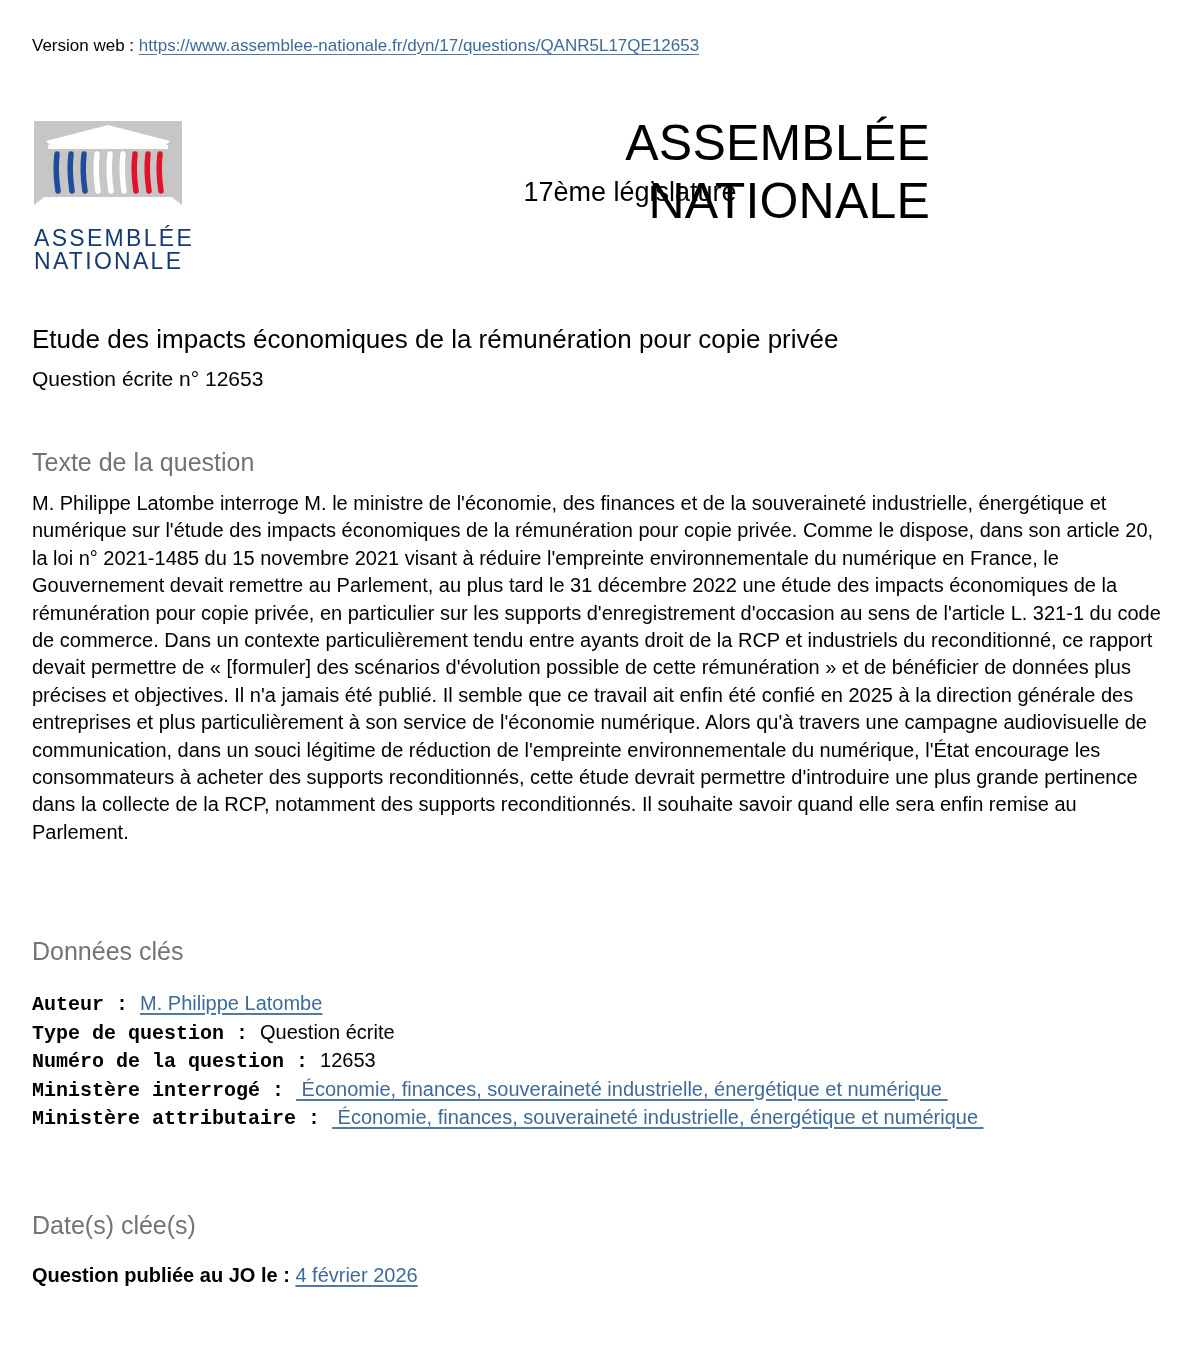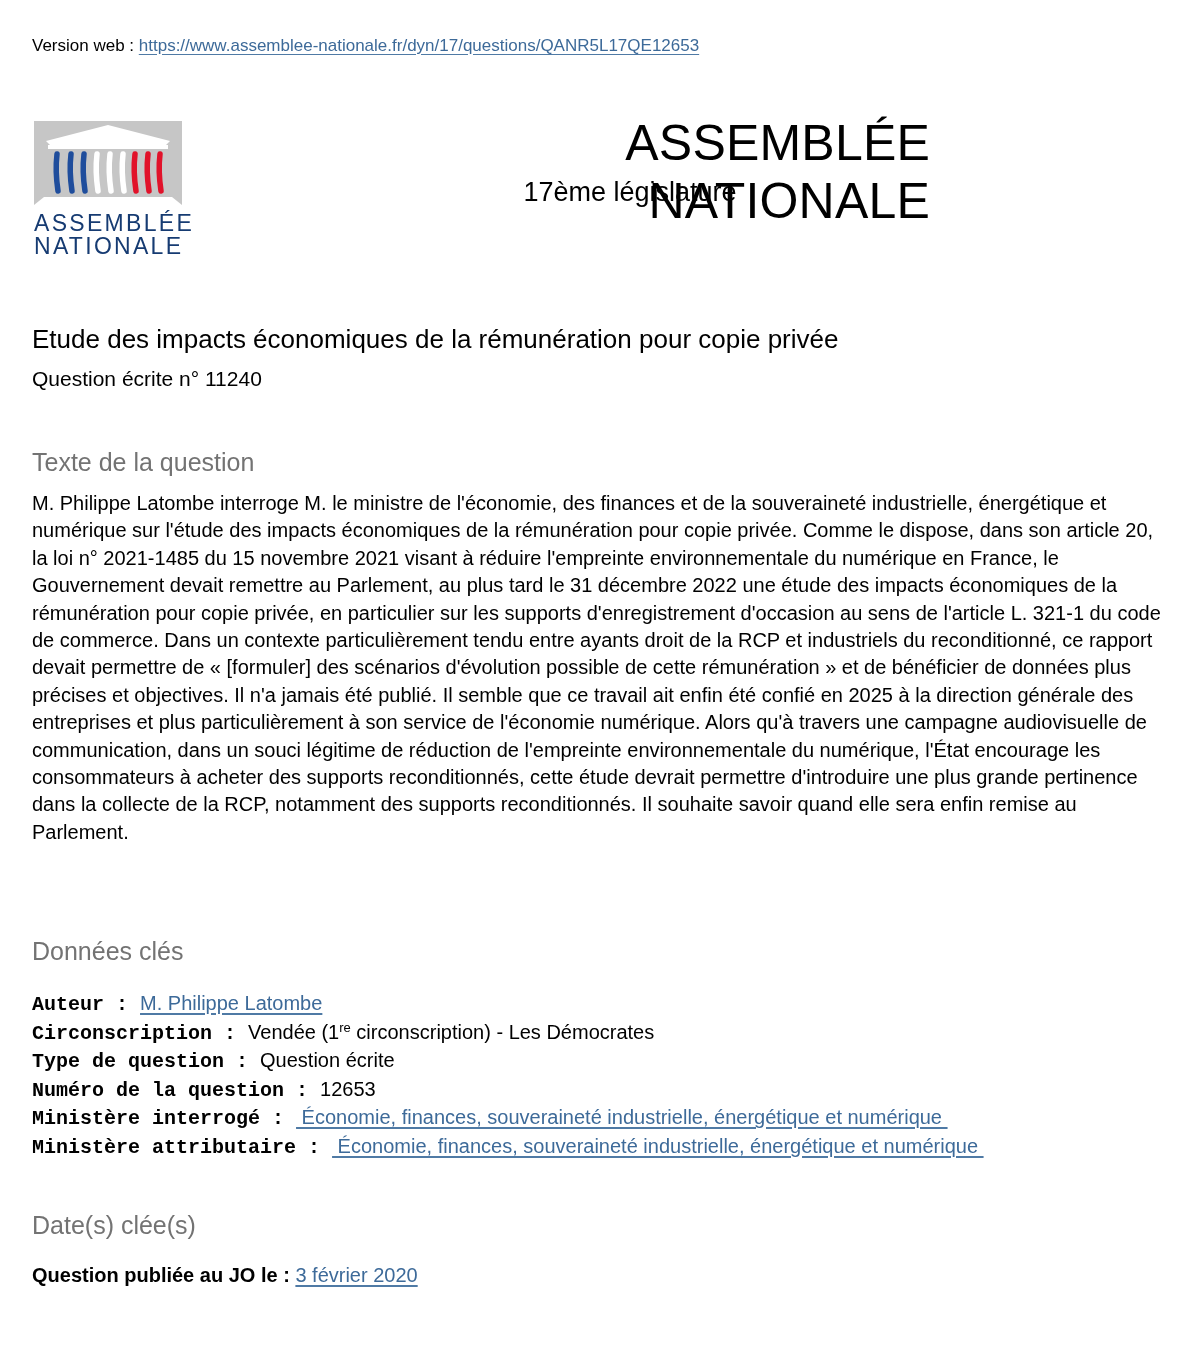--- a/index.html
+++ b/index.html
@@ -4,21 +4,21 @@
 <style>
   html, body { margin: 0; padding: 0; background: #ffffff; }
   body {
     width: 1191px; height: 1362px; position: relative; overflow: hidden;
     font-family: "Liberation Sans", sans-serif; color: #000;
   }
   .webline { position: absolute; left: 32px; top: 36px; font-size: 17px; }
   a.lnk { color: #3d6a99; text-decoration: underline; text-decoration-color: #4f7aa5; text-underline-offset: 3px; }
   .logo { position: absolute; left: 34px; top: 121px; width: 150px; }
   .logo-box { width: 148px; height: 84px; background: #c6c6c6; position: relative; }
-  .logo-text { color: #163b72; font-size: 23px; letter-spacing: 2.3px; line-height: 23px; margin-top: 7px; text-align: left; }
+  .logo-text { color: #163b72; font-size: 23px; letter-spacing: 2.3px; line-height: 23px; margin-top: 22px; text-align: left; }
   .header-title { position: absolute; left: 330px; top: 114px; width: 600px; text-align: right; font-size: 50px; letter-spacing: 0.2px; }
   .header-sub { position: absolute; left: 330px; top: 177px; width: 600px; text-align: center; font-size: 27px; }
   .q-title { position: absolute; left: 32px; top: 324px; font-size: 26px; text-align: right; }
   .q-sub { position: absolute; left: 32px; top: 367px; font-size: 21px; }
   .sec-h { position: absolute; left: 32px; font-size: 25px; color: #737373; }
   .q-body { position: absolute; left: 32px; top: 490px; width: 1135px; font-size: 20px; line-height: 27.4px; }
   .kv { position: absolute; left: 32px; top: 990px; font-size: 20px; line-height: 27.6px; }
   .kv b { font-weight: bold; font-family: Liberation Mono, monospace; }
   .date-row { position: absolute; left: 32px; top: 1264px; font-size: 20px; }
   sup { font-size: 13px; vertical-align: 7px; line-height: 0; }
@@ -52,45 +52,42 @@
   <div class="logo-text">
     <div>ASSEMBLÉE</div>
     <div>NATIONALE</div>
   </div>
 </div>
 
 <div class="header-title">ASSEMBLÉE NATIONALE</div>
 <div class="header-sub">17ème législature</div>
 
 <div class="q-title">Etude des impacts économiques de la rémunération pour copie privée</div>
-<div class="q-sub">Question écrite n° 11240</div>
+<div class="q-sub">Question écrite n° 12653</div>
 
 <div class="sec-h" style="top:448px">Texte de la question</div>
 <div class="q-body">M. Philippe Latombe interroge M. le ministre de l'économie, des finances et de la souveraineté industrielle, énergétique et numérique sur l'étude des impacts économiques de la rémunération pour copie privée. Comme le dispose, dans son article 20, la loi n° 2021-1485 du 15 novembre 2021 visant à réduire l'empreinte environnementale du numérique en France, le Gouvernement devait remettre au Parlement, au plus tard le 31 décembre 2022 une étude des impacts économiques de la rémunération pour copie privée, en particulier sur les supports d'enregistrement d'occasion au sens de l'article L. 321-1 du code de commerce. Dans un contexte particulièrement tendu entre ayants droit de la RCP et industriels du reconditionné, ce rapport devait permettre de « [formuler] des scénarios d'évolution possible de cette rémunération » et de bénéficier de données plus précises et objectives. Il n'a jamais été publié. Il semble que ce travail ait enfin été confié en 2025 à la direction générale des entreprises et plus particulièrement à son service de l'économie numérique. Alors qu'à travers une campagne audiovisuelle de communication, dans un souci légitime de réduction de l'empreinte environnementale du numérique, l'État encourage les consommateurs à acheter des supports reconditionnés, cette étude devrait permettre d'introduire une plus grande pertinence dans la collecte de la RCP, notamment des supports reconditionnés. Il souhaite savoir quand elle sera enfin remise au Parlement.</div>
 
 <div class="sec-h" style="top:937px">Données clés</div>
 
 <div class="kv">
   <div>
     <b>Auteur : </b><a class="lnk">M. Philippe Latombe</a>
-  </div>
-  <div>
-    <b>Circonscription : </b><span>Vendée (1</span><sup>re</sup><span> circonscription) - Les Démocrates</span>
   </div>
   <div>
     <b>Type de question : </b><span>Question écrite</span>
   </div>
   <div>
     <b>Numéro de la question : </b><span>12653</span>
   </div>
   <div>
     <b>Ministère interrogé : </b><a class="lnk" style="white-space:pre"> Économie, finances, souveraineté industrielle, énergétique et numérique </a>
   </div>
   <div>
     <b>Ministère attributaire : </b><a class="lnk" style="white-space:pre"> Économie, finances, souveraineté industrielle, énergétique et numérique </a>
   </div>
 </div>
 
 <div class="sec-h" style="top:1211px">Date(s) clée(s)</div>
 
 <div class="date-row">
-  <b>Question publiée au JO le : </b><a class="lnk">3 février 2020</a>
+  <b>Question publiée au JO le : </b><a class="lnk">4 février 2026</a>
 </div>
 
 </body></html>

